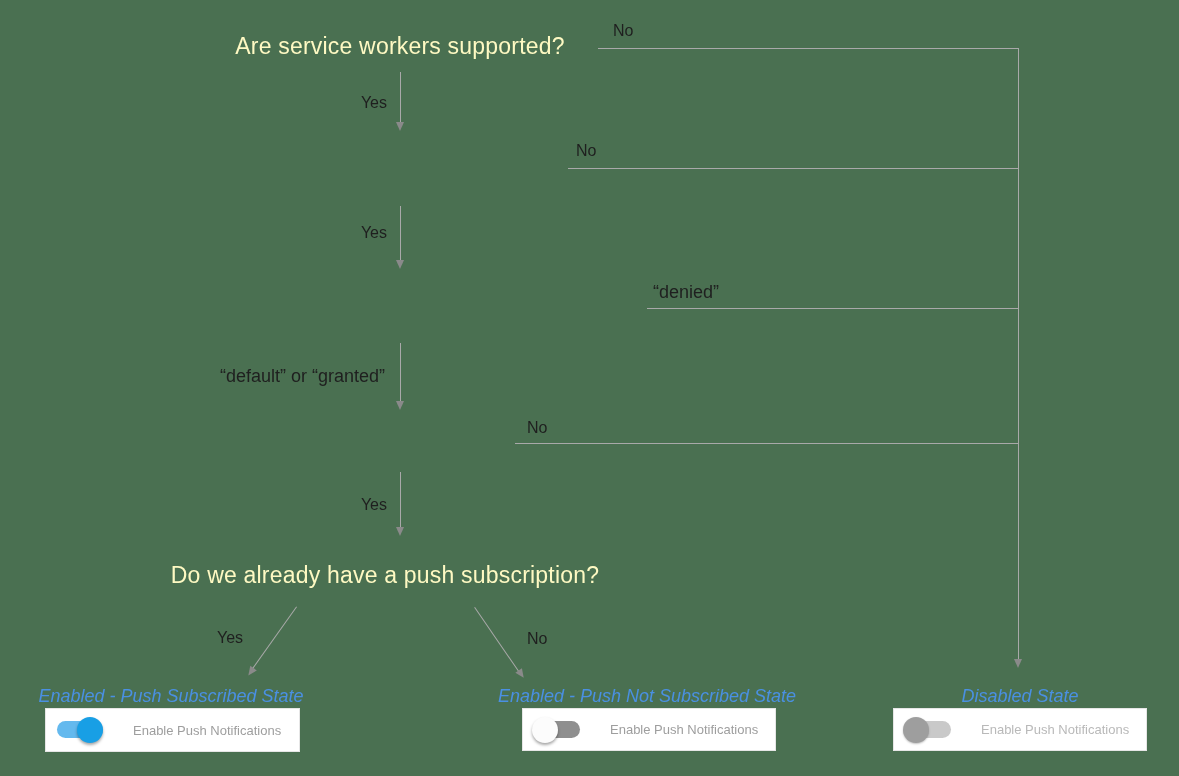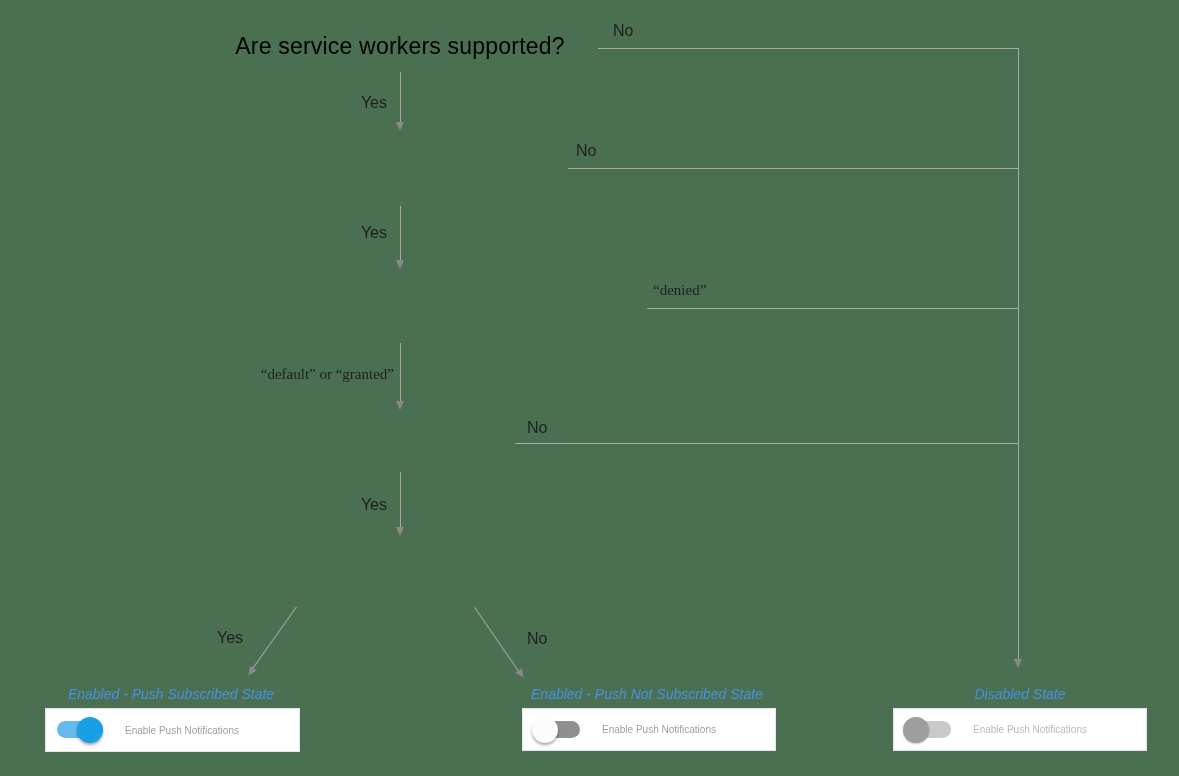--- a/index.html
+++ b/index.html
@@ -10,33 +10,33 @@
   }
   .stage{
     position:relative;
     width:1179px;
     height:776px;
     background:#4a7051;
     overflow:hidden;
   }
   .question{
     position:absolute;
-    color:#000000;
+    color:#fef9c3;
     font-size:23px;
     line-height:1.17;
     text-align:center;
     letter-spacing:0.2px;
   }
   .elabel{
     position:absolute;
     color:#1f1f1f;
     font-size:16px;
     white-space:nowrap;
   }
-  .elabel.small{font-size:15px;font-family:Liberation Serif, serif;}
+  .elabel.small{font-size:18px;}
   .elabel.right{text-align:right;}
   .hline{
     position:absolute;
     height:1px;
     background:#a9a9a9;
   }
   .vline{
     position:absolute;
     width:1px;
     background:#a9a9a9;
@@ -59,21 +59,21 @@
     right:-8px;
     top:-4px;
     width:0;height:0;
     border-top:4px solid transparent;
     border-bottom:4px solid transparent;
     border-left:9px solid #8a8a8a;
   }
   .state-title{
     position:absolute;
     color:#4a90e2;
-    font-size:14px;
+    font-size:18px;
     font-style:italic;
     text-align:center;
     white-space:nowrap;
   }
   .card{
     position:absolute;
     background:#ffffff;
     border:1px solid #e6e6e6;
     box-sizing:border-box;
     display:flex;
@@ -100,33 +100,34 @@
     border-radius:50%;
     box-shadow:0 2px 3px rgba(0,0,0,0.35);
   }
   .toggle.on  .track{background:#64b9ee;}
   .toggle.on  .thumb{left:20px;background:#189fe5;}
   .toggle.off .track{background:#8f8f8f;}
   .toggle.off .thumb{left:-2px;background:#fcfcfc;}
   .toggle.disabled .track{background:#c9c9c9;}
   .toggle.disabled .thumb{left:-2px;background:#9e9e9e;box-shadow:0 1px 2px rgba(0,0,0,0.25);}
   .switch-label{
-    margin-left:20px;
-    font-size:10px;
+    margin-left:28px;
+    font-size:13px;
     color:#9e9e9e;
     white-space:nowrap;
   }
   .switch-label.dimmed{color:#b9b9b9;}
 </style>
 </head>
 <body>
 
 <div class="stage">
 
   <div class="question" style="left:150px;top:33px;width:500px">Are service workers supported?</div>
+  <div class="question" style="left:135px;top:562px;width:500px">Do we already have a push subscription?</div>
 
   <div class="hline" style="left:598px;top:48px;width:420px"></div>
   <div class="hline" style="left:568px;top:168px;width:450px"></div>
   <div class="hline" style="left:647px;top:308px;width:371px"></div>
   <div class="hline" style="left:515px;top:443px;width:503px"></div>
 
   <div class="vline" style="left:1018px;top:48px;height:611px"></div>
   <div class="varrow" style="left:1014px;top:659px"></div>
 
   <div class="vline" style="left:400px;top:72px;height:50px"></div>
@@ -148,21 +149,21 @@
     <span class="head"></span>
   </div>
 
   <div class="elabel" style="left:613px;top:22px">No</div>
   <div class="elabel right" style="left:287px;top:94px;width:100px">Yes</div>
 
   <div class="elabel" style="left:576px;top:142px">No</div>
   <div class="elabel right" style="left:287px;top:224px;width:100px">Yes</div>
 
   <div class="elabel small" style="left:653px;top:282px">“denied”</div>
-  <div class="elabel small right" style="left:194px;top:366px;width:200px">“default” or “granted”</div>
+  <div class="elabel small right" style="left:185px;top:366px;width:200px">“default” or “granted”</div>
 
   <div class="elabel" style="left:527px;top:419px">No</div>
   <div class="elabel right" style="left:287px;top:496px;width:100px">Yes</div>
 
   <div class="elabel" style="left:217px;top:629px">Yes</div>
   <div class="elabel" style="left:527px;top:630px">No</div>
 
   <div class="state-title" style="left:33px;top:686px;width:276px">Enabled - Push Subscribed State</div>
   <div class="state-title" style="left:494px;top:686px;width:306px">Enabled - Push Not Subscribed State</div>
   <div class="state-title" style="left:900px;top:686px;width:240px">Disabled State</div>

